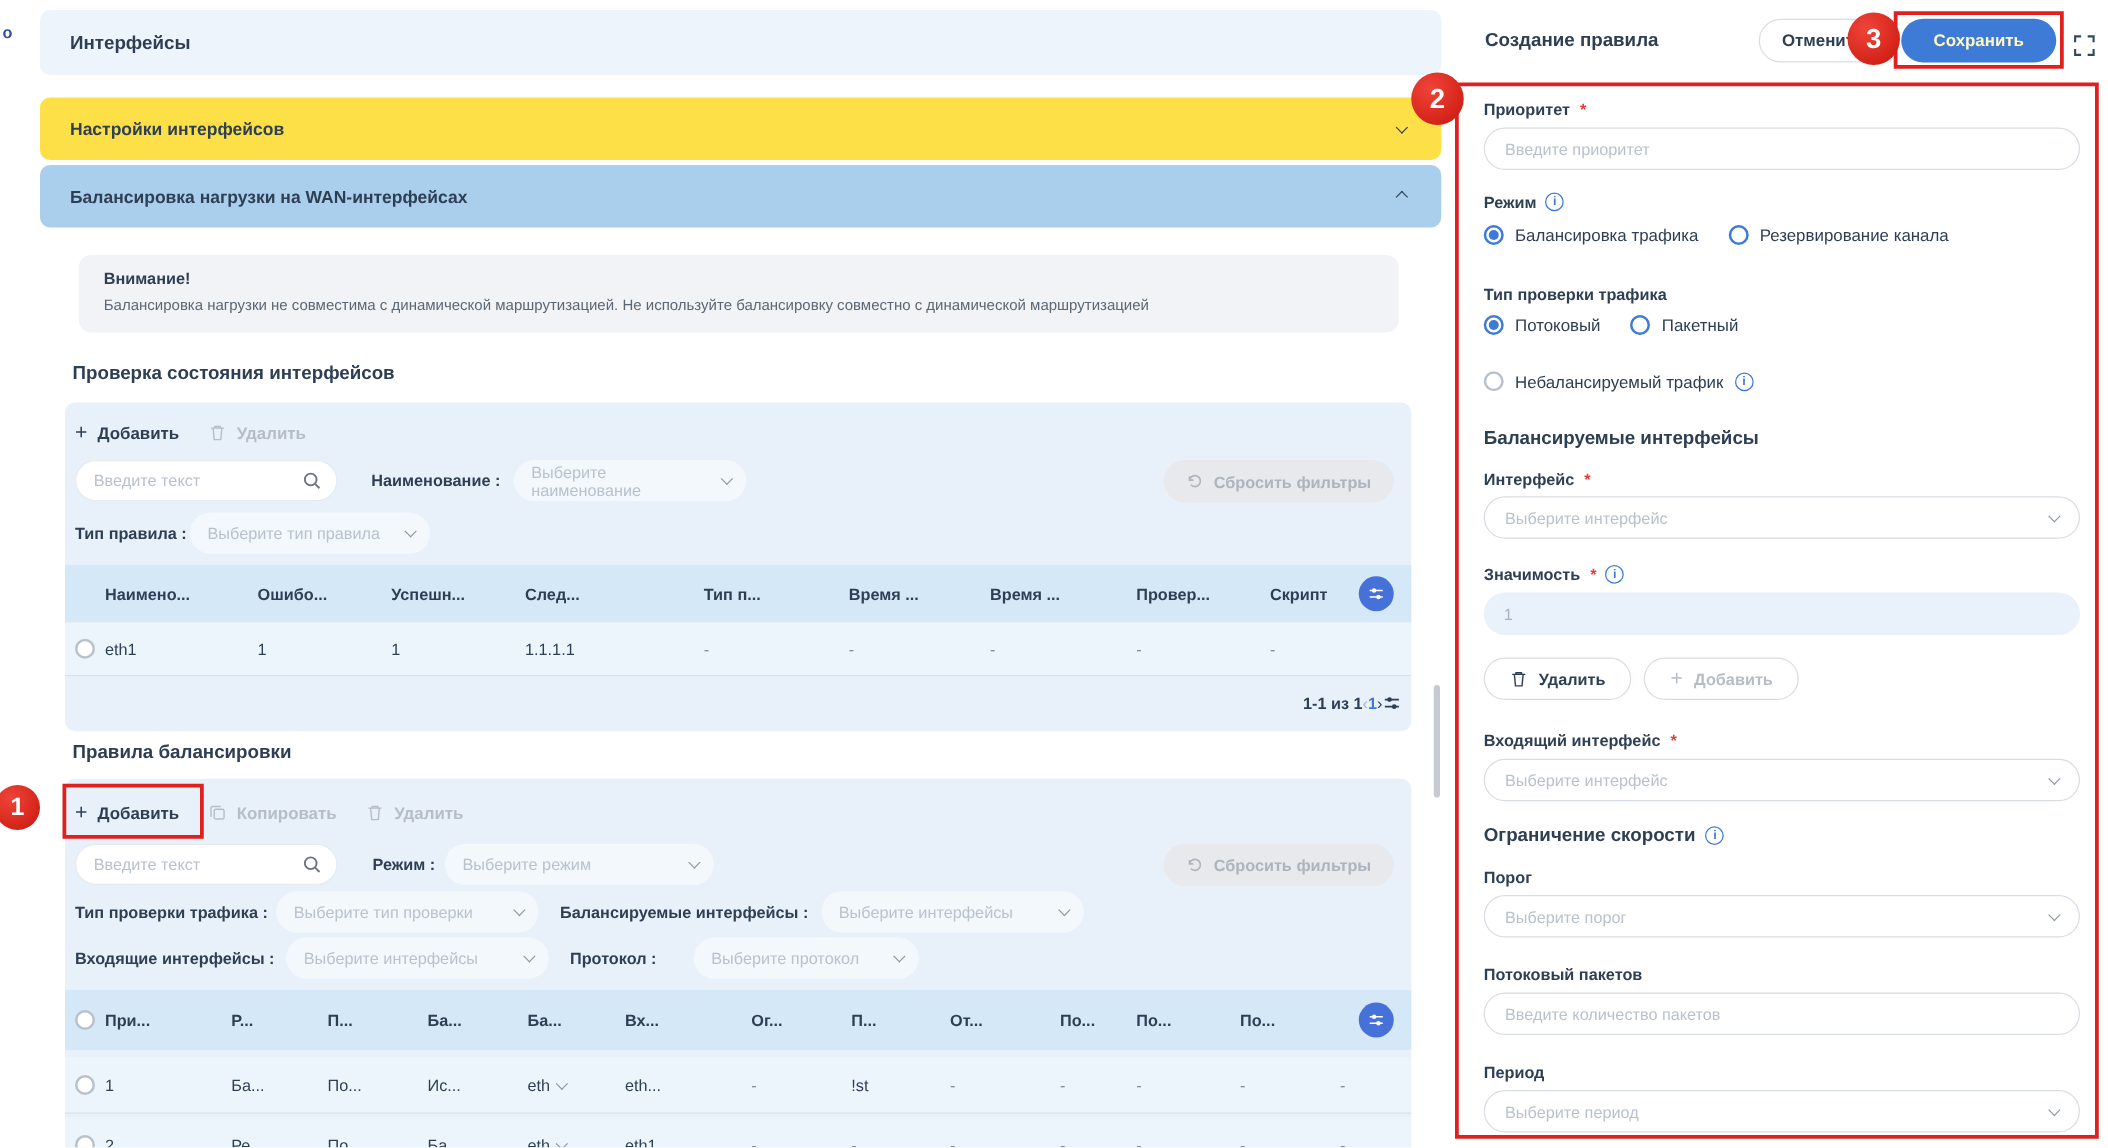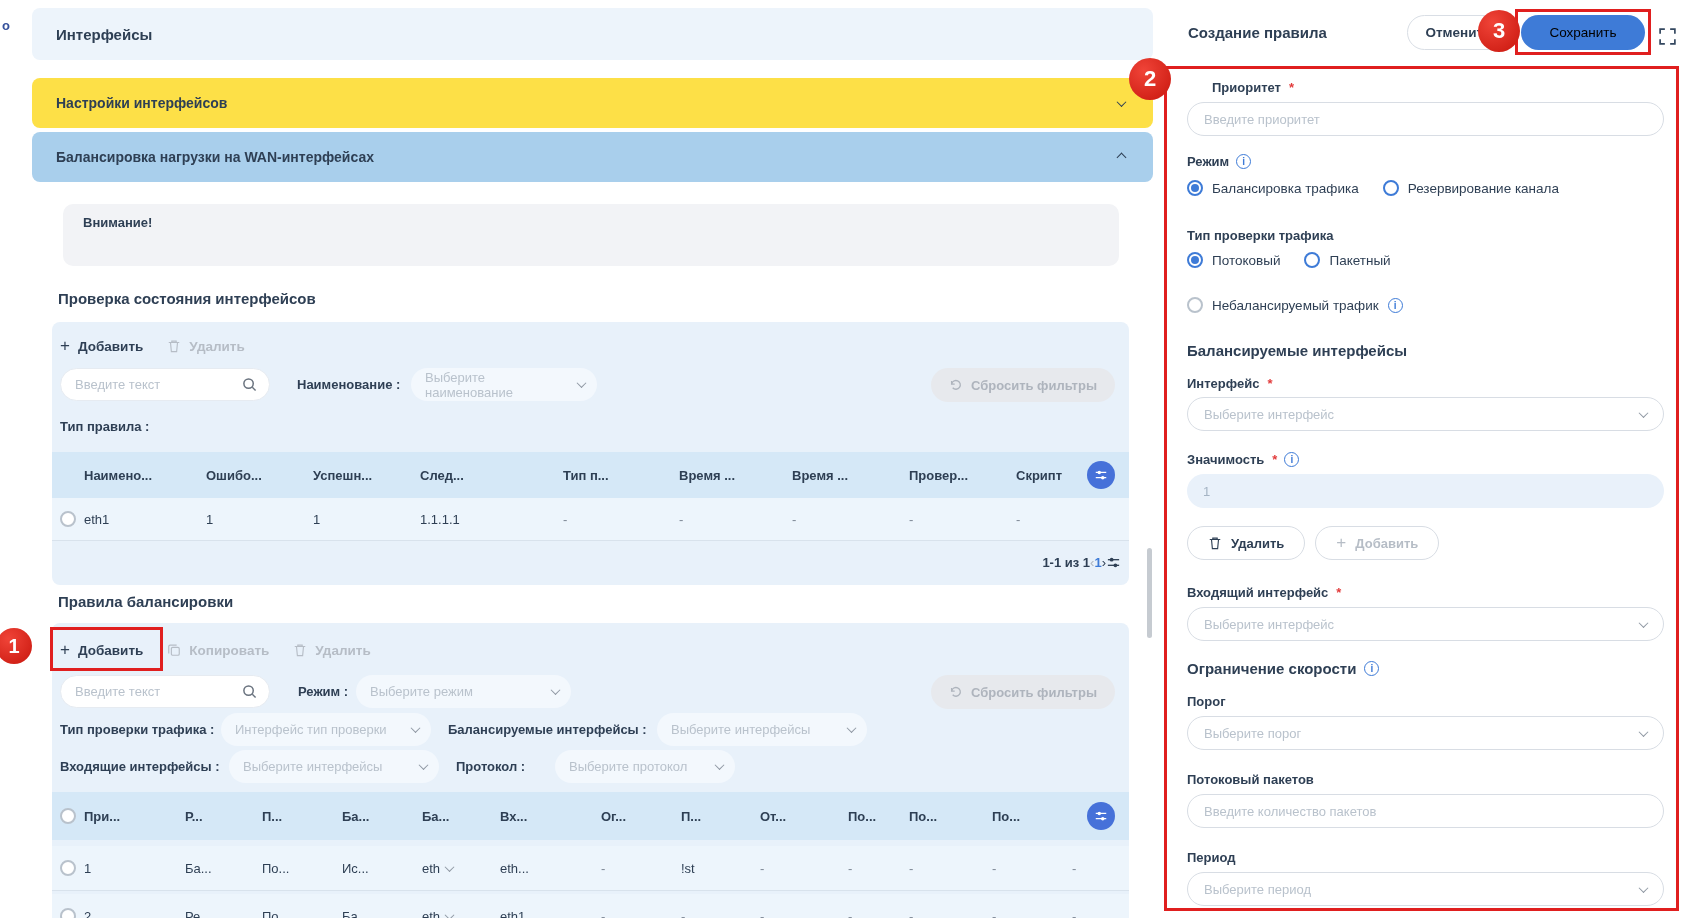--- a/index.html
+++ b/index.html
@@ -55,21 +55,21 @@
 
   .chv { width:7px; height:7px; border-right:1.6px solid #8f98a3; border-bottom:1.6px solid #8f98a3; transform:rotate(45deg) translate(-1px,-1px); display:inline-block; flex:none; }
   .chv.up { transform:rotate(-135deg); }
   .chv.dark { border-color:#2e3f54; }
 
   .scrollbar { position:absolute; left:1147px; top:548px; width:5px; height:90px; border-radius:3px; background:#c6cbd1; }
 
   
   .r-title { position:absolute; left:1188px; top:24px; font-size:15px; font-weight:bold; }
   .btn-cancel { position:absolute; left:1407px; top:15px; width:103px; height:35px; border-radius:18px; background:#fff; border:1px solid #d9dee5; color:#2e3f54; font-size:13.5px; font-weight:600; font-family:inherit; }
-  .btn-save { position:absolute; left:1521px; top:15px; width:124px; height:35px; border-radius:18px; background:#3e7bd7; border:none; color:#000000; font-size:13.5px; font-weight:400; font-family:inherit; }
+  .btn-save { position:absolute; left:1521px; top:15px; width:124px; height:35px; border-radius:18px; background:#3e7bd7; border:none; color:#fef9c3; font-size:13.5px; font-weight:700; font-family:inherit; }
   .expand-btn { position:absolute; left:1658px; top:27px; width:20px; height:20px; background:none; border:none; color:#33475f; display:flex; }
 
   .form { position:absolute; left:1187px; top:66px; width:477px; height:845px; }
   .f-label { position:absolute; font-size:13px; font-weight:bold; display:flex; align-items:center; gap:7px; }
   .f-sect  { position:absolute; font-size:15px; font-weight:bold; display:flex; align-items:center; gap:8px; }
   .req { color:#e23b3b; font-weight:bold; margin-left:1px; }
   .f-input { position:absolute; width:477px; height:34px; border-radius:17px; border:1px solid #d8dde4; background:#fff; padding:0 16px; font-size:13px; color:#a16207; font-family:inherit; }
   .f-input::placeholder { color:#b9c2cc; }
   .f-input.dis { background:#e9f1fa; border:none; color:#a5b4c4; }
   .f-select { position:absolute; width:477px; height:34px; border-radius:17px; border:1px solid #d8dde4; background:#fff; padding:0 16px; display:flex; align-items:center; justify-content:space-between; font-size:13px; color:#b9c2cc; }
@@ -105,20 +105,21 @@
     <span class="chv dark"></span>
   </div>
 
   <div class="sec sec2">
     <span>Балансировка нагрузки на WAN-интерфейсах</span>
     <span class="chv dark up"></span>
   </div>
 
   <div class="warn">
     <div class="warn-title">Внимание!</div>
+    <div class="warn-text">Балансировка нагрузки не совместима с динамической маршрутизацией. Не используйте балансировку совместно с динамической маршрутизацией</div>
   </div>
 
   <div class="lheading hd1">Проверка состояния интерфейсов</div>
 
   <div class="panel p1">
     <div class="toolbar" style="top:12px;">
       <button class="tb-btn">
         <span class="plus-glyph">+</span>
         <span>Добавить</span>
       </button>
@@ -144,20 +145,24 @@
     </div>
     <button class="reset-btn" style="right:14px; top:46px;">
       <svg viewBox="0 0 16 16" width="14" height="14">
           <path d="M3 7a5 5 0 1 1 1.2 4.2" fill="none" stroke="currentColor" stroke-width="1.5"></path>
           <path d="M3 3.5V7h3.5" fill="none" stroke="currentColor" stroke-width="1.5"></path>
         </svg>
       <span>Сбросить фильтры</span>
     </button>
 
     <div class="flt-label" style="left:8px; top:88px;">Тип правила :</div>
+    <div class="pill dd-pill" style="left:100px; top:88px; width:192px;">
+      <span>Выберите тип правила</span>
+      <span class="chv"></span>
+    </div>
 
     <div class="tbl-head t1" style="top:130px; height:46px;">
       <span></span>
       <span>Наимено...</span>
       <span>Ошибо...</span>
       <span>Успешн...</span>
       <span>След...</span>
       <span>Тип п...</span>
       <span>Время ...</span>
       <span>Время ...</span>
@@ -240,21 +245,21 @@
     <button class="reset-btn" style="right:14px; top:52px;">
       <svg viewBox="0 0 16 16" width="14" height="14">
           <path d="M3 7a5 5 0 1 1 1.2 4.2" fill="none" stroke="currentColor" stroke-width="1.5"></path>
           <path d="M3 3.5V7h3.5" fill="none" stroke="currentColor" stroke-width="1.5"></path>
         </svg>
       <span>Сбросить фильтры</span>
     </button>
 
     <div class="flt-label" style="left:8px; top:90px;">Тип проверки трафика :</div>
     <div class="pill dd-pill" style="left:169px; top:90px; width:210px;">
-      <span>Интерфейс тип проверки</span>
+      <span>Выберите тип проверки</span>
       <span class="chv"></span>
     </div>
     <div class="flt-label" style="left:396px; top:90px;text-align:center;">Балансируемые интерфейсы :</div>
     <div class="pill dd-pill" style="left:605px; top:90px; width:210px;">
       <span>Выберите интерфейсы</span>
       <span class="chv"></span>
     </div>
 
     <div class="flt-label" style="left:8px; top:127px;">Входящие интерфейсы :</div>
     <div class="pill dd-pill" style="left:177px; top:127px; width:210px;">
@@ -338,21 +343,21 @@
   <button class="btn-cancel">Отменить</button>
   <button class="btn-save">Сохранить</button>
   <button class="expand-btn">
     <svg viewBox="0 0 18 18" width="19" height="19">
         <path d="M6.5 2H2v4.5M11.5 2H16v4.5M6.5 16H2v-4.5M11.5 16H16v-4.5" fill="none" stroke="currentColor" stroke-width="1.6"></path>
       </svg>
   </button>
 
   <div class="form">
 
-    <div class="f-label" style="top:14px;margin-left:25px;">
+    <div class="f-label" style="top:14px;">
       <span>Приоритет</span>
         <span class="req">*</span>
     </div>
     <input class="f-input" style="top: 36px;" placeholder="Введите приоритет">
 
     <div class="f-label" style="top:88px;">
       <span>Режим</span>
         <span class="info">i</span>
     </div>
     <div class="f-radios" style="top:114px;">

